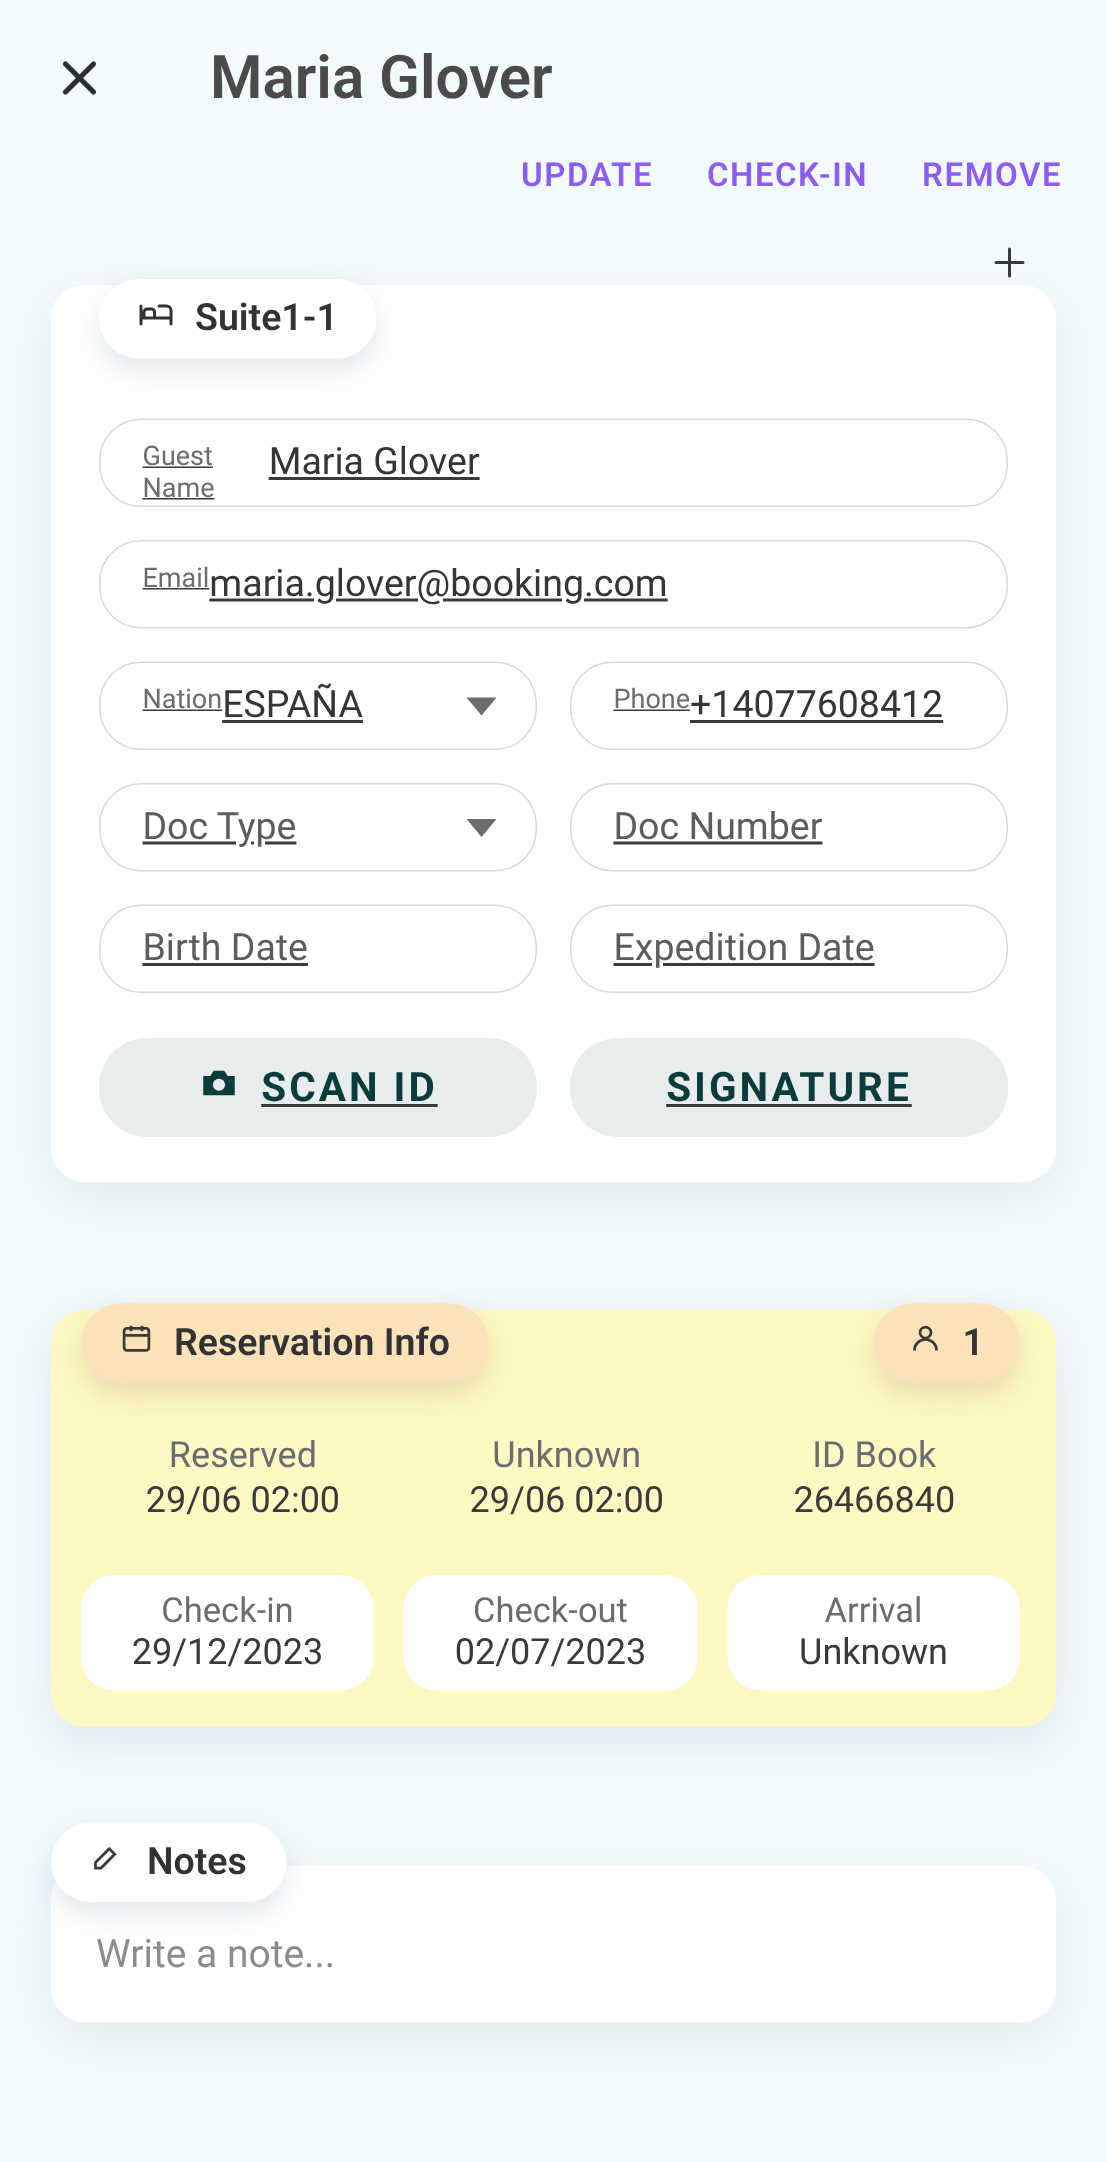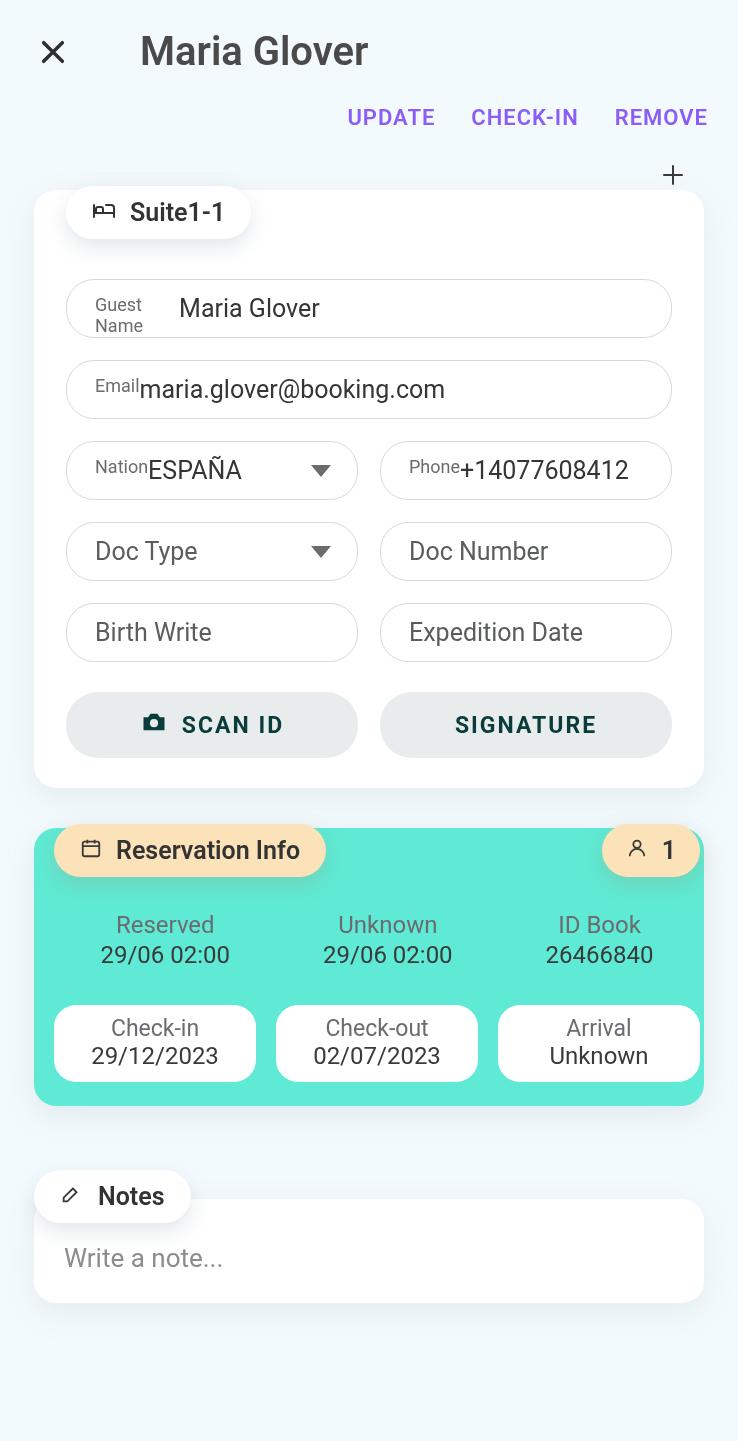--- a/index.html
+++ b/index.html
@@ -52,20 +52,21 @@
     width: 30px; height: 30px;
     display:flex;align-items:center;justify-content:center;
   }
   .card {
     background: #fff;
     margin: 0 34px;
     border-radius: 22px;
     box-shadow: 0 10px 30px rgba(140,160,170,0.15);
     padding: 0 32px 30px 32px;
     position: relative;
+    text-decoration: underline;
   }
   .suite-chip {
     display: inline-flex;
     align-items: center;
     gap: 14px;
     background: #fff;
     border-radius: 28px;
     padding: 12px 26px;
     box-shadow: 0 8px 20px rgba(140,160,170,0.25);
     position: relative;
@@ -126,34 +127,34 @@
   }
   .big-btn {
     flex: 1;
     background: #e9eced;
     border-radius: 32px;
     height: 66px;
     display: flex;
     align-items: center;
     justify-content: center;
     gap: 14px;
-    font-size: 23px;
+    font-size: 27px;
     font-weight: 700;
     letter-spacing: 2px;
     color: #0a3c3c;
     cursor: pointer;
   }
   .big-btn svg { width: 28px; height: 24px; fill: #0a3c3c; }
 
   .res-card {
-    background: #5eead4;
-    margin: 40px 34px 0 34px;
+    background: #fef9c3;
+    margin: 85px 34px 0 34px;
     border-radius: 22px;
     box-shadow: 0 10px 30px rgba(140,160,170,0.18);
-    padding: 0 4px 24px 20px;
+    padding: 0 24px 24px 20px;
     position: relative;
   }
   .res-header {
     display: flex;
     justify-content: space-between;
     align-items: center;
     padding-top: 0;
     position: relative;
     top: -4px;
   }
@@ -302,21 +303,21 @@
       <div class="placeholder">Doc Type</div>
       <div class="dropdown-caret"></div>
     </div>
     <div class="field">
       <div class="placeholder">Doc Number</div>
     </div>
   </div>
 
   <div class="row2">
     <div class="field">
-      <div class="placeholder">Birth Write</div>
+      <div class="placeholder">Birth Date</div>
     </div>
     <div class="field">
       <div class="placeholder">Expedition Date</div>
     </div>
   </div>
 
   <div class="button-row">
     <div class="big-btn">
       <span>
         <svg viewBox="0 0 24 20">

